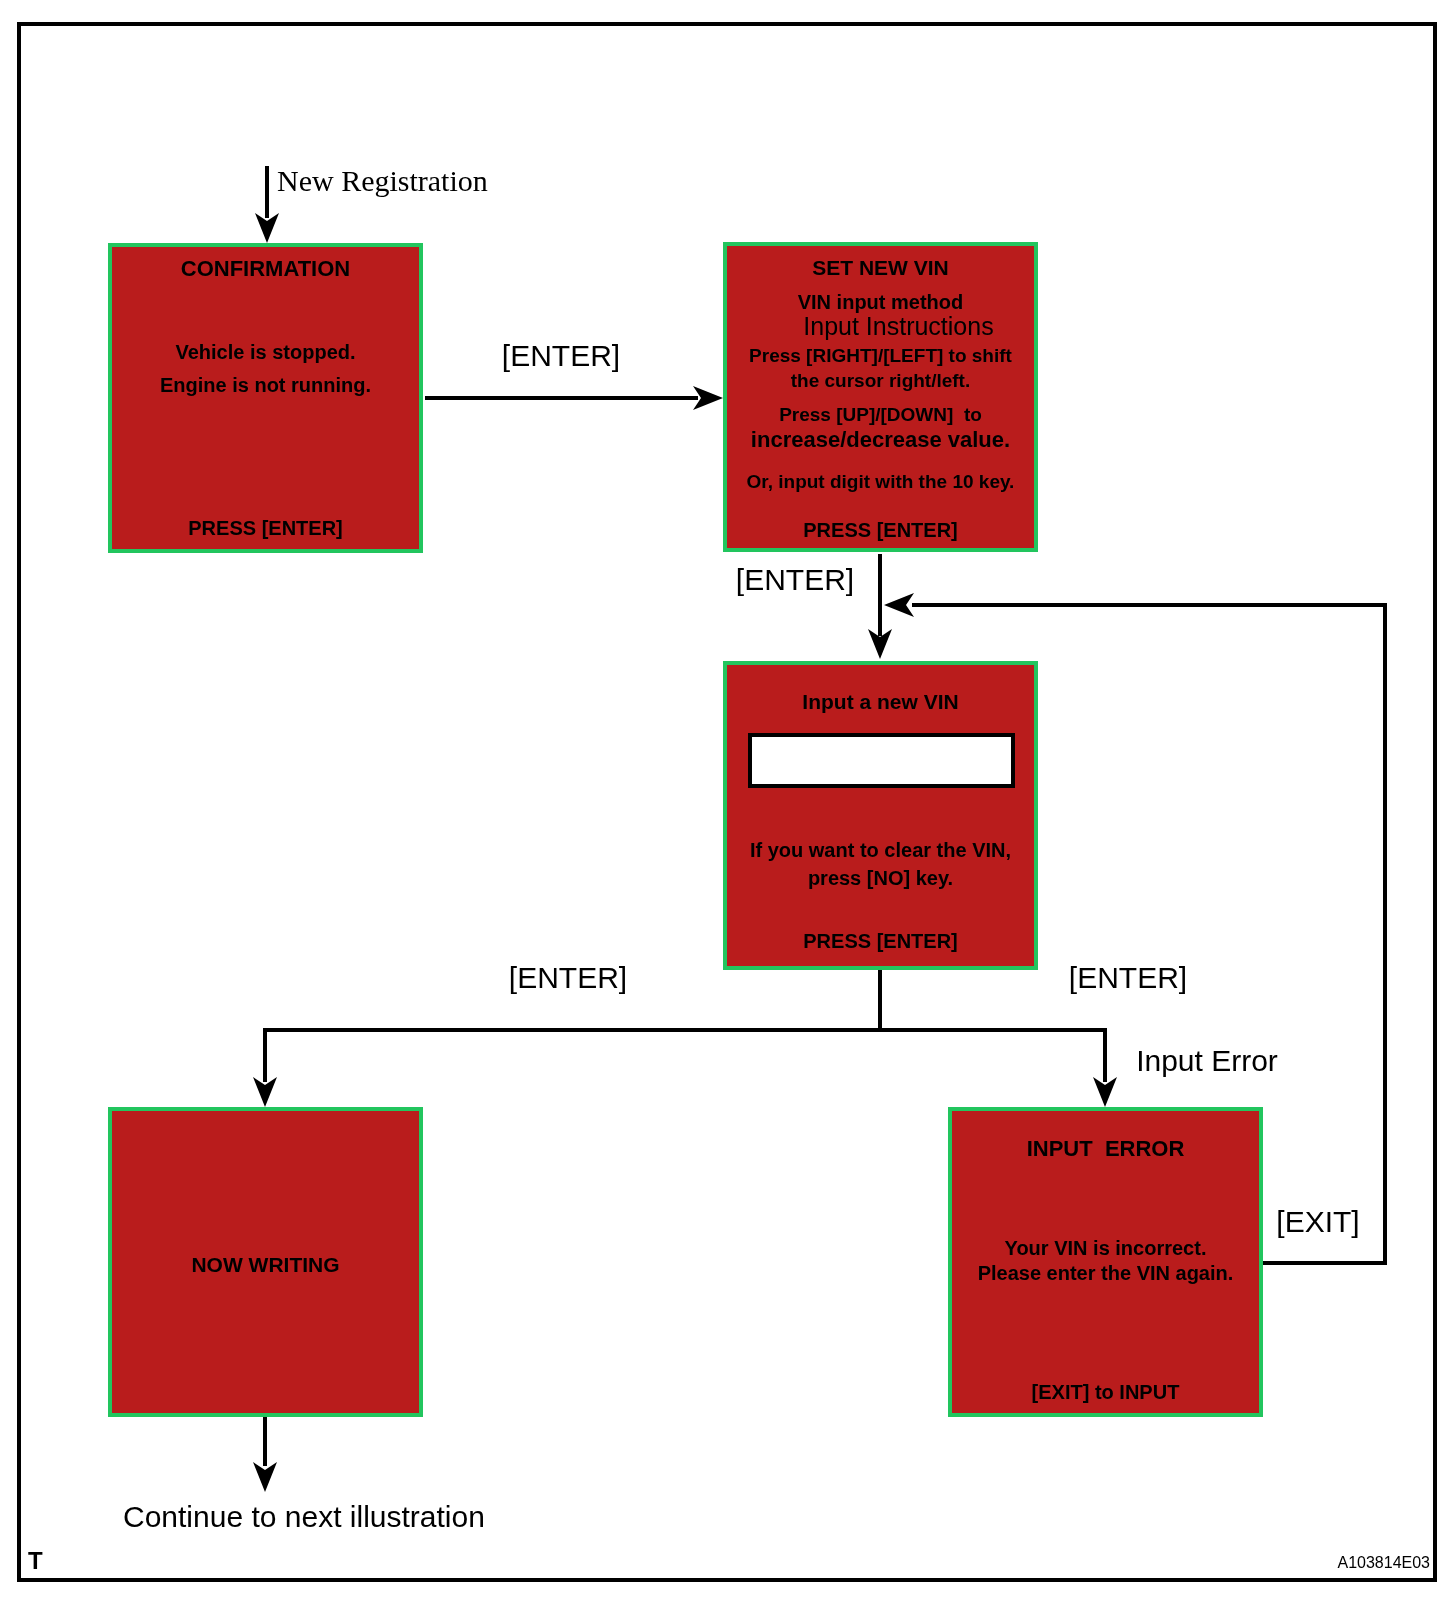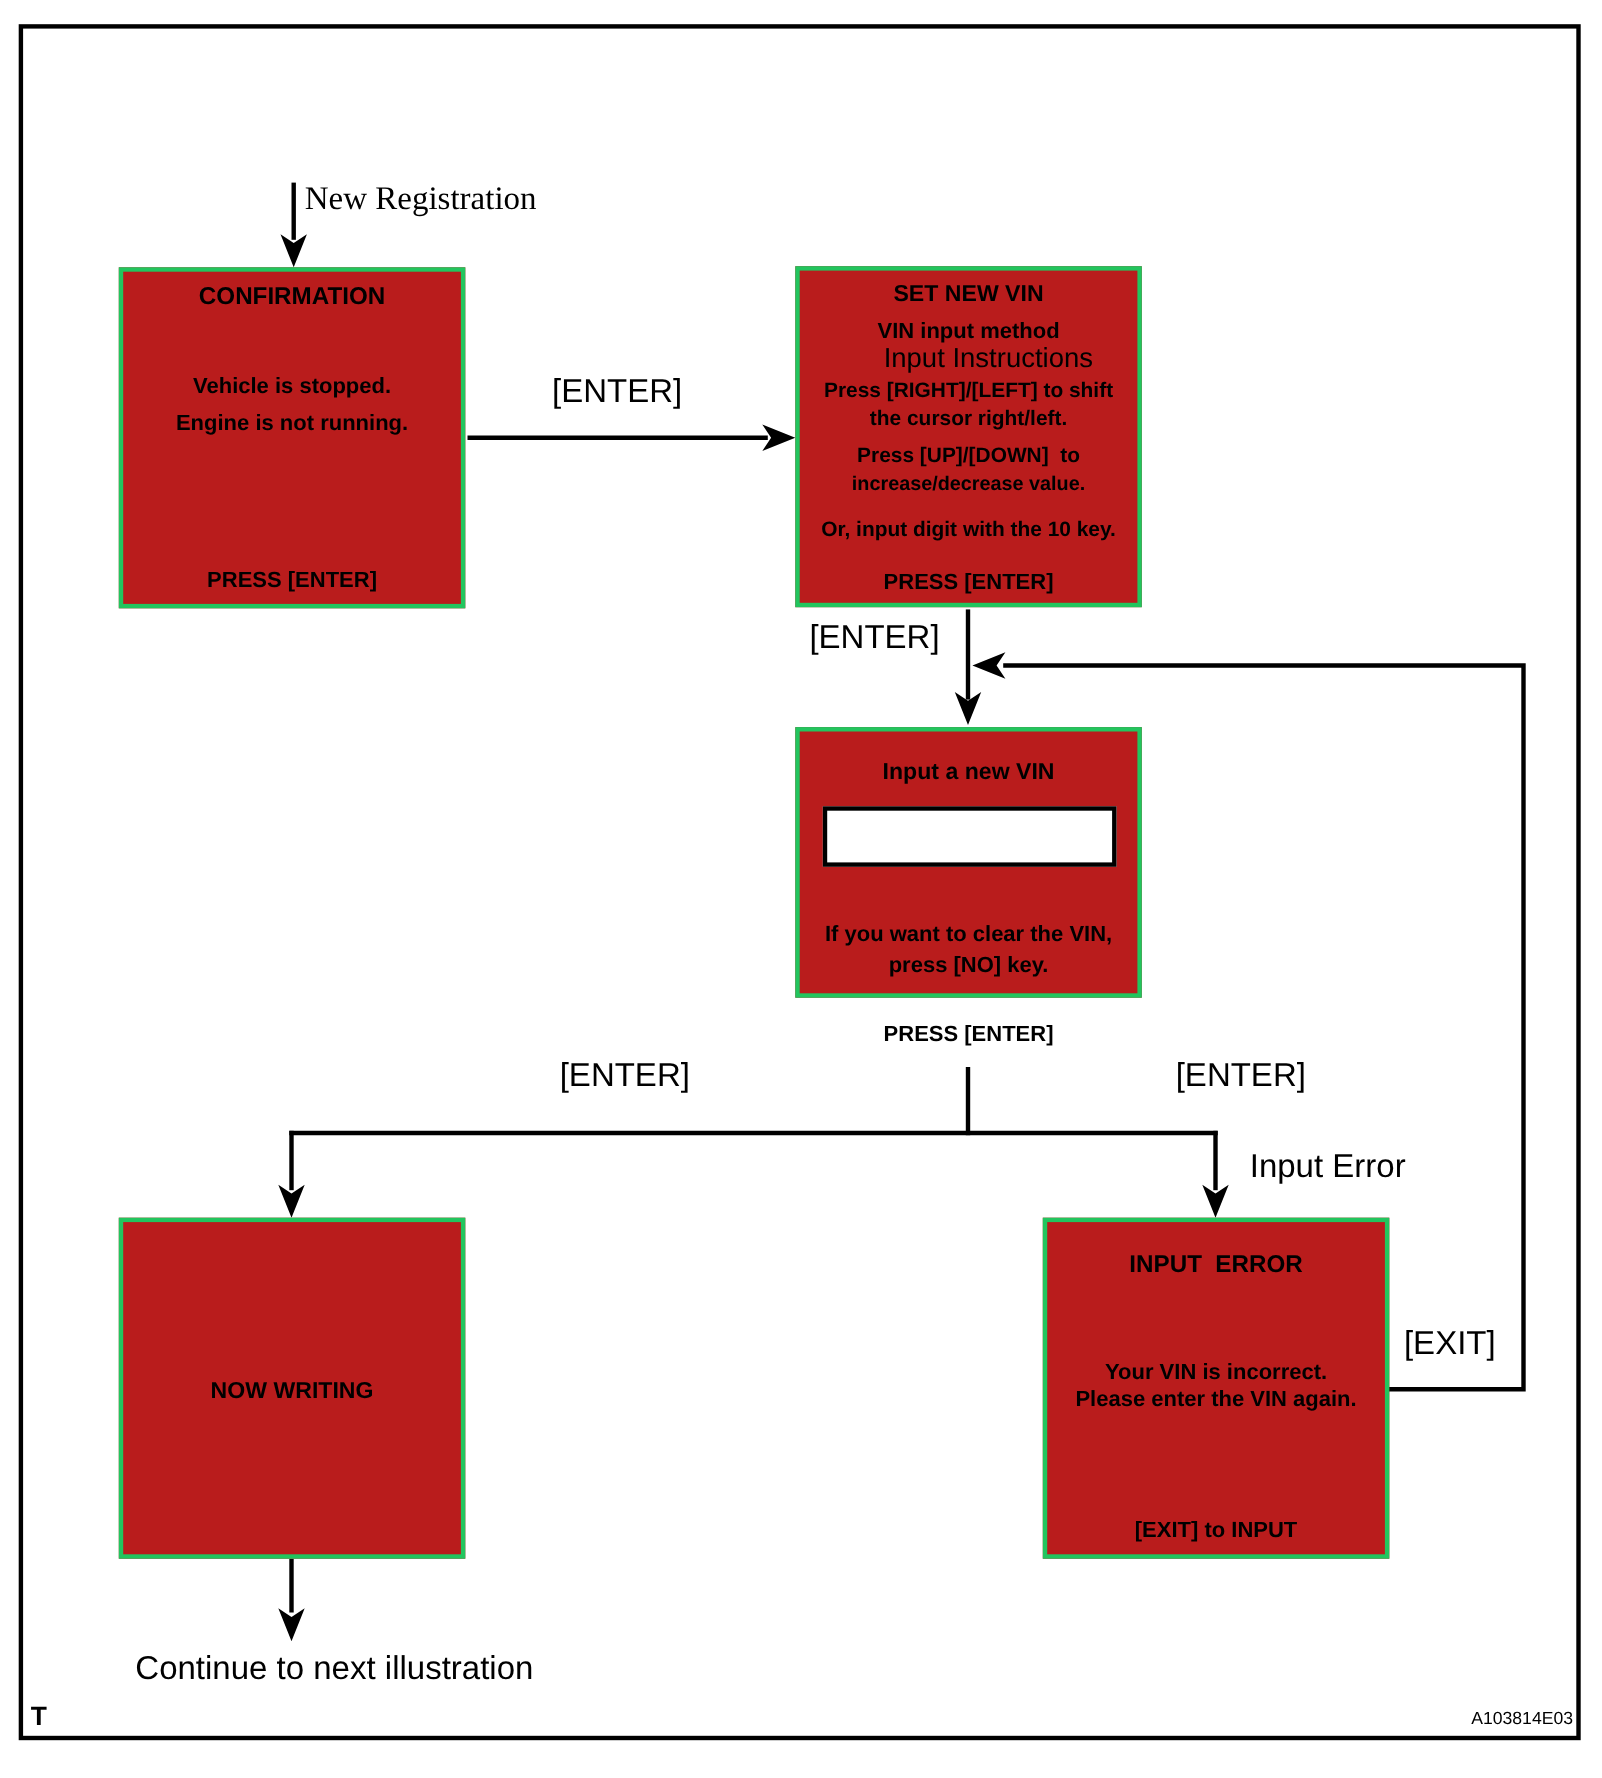--- a/index.html
+++ b/index.html
@@ -105,26 +105,26 @@
     <div class="bline press t" style="top:281px;">PRESS [ENTER]</div>
   </div>
 
   <div class="box" style="left:723px; top:242px; width:315px; height:310px;">
     <div class="bline box-title t" style="top:22px; font-size:21px;">SET NEW VIN</div>
     <div class="bline t" style="top:36px;margin-top:20px;">VIN input method</div>
     <div class="bline box-heading t" style="top:80px;">Input Instructions</div>
     <div class="bline t" style="top:110px; font-size:19px;">Press [RIGHT]/[LEFT] to shift</div>
     <div class="bline t" style="top:135px; font-size:19px;">the cursor right/left.</div>
     <div class="bline t" style="top:169px; font-size:19px;">Press [UP]/[DOWN]  to</div>
-    <div class="bline t" style="top:194px; font-size:18px;">increase/decrease value.</div>
+    <div class="bline t" style="top:194px; font-size:22px;">increase/decrease value.</div>
     <div class="bline t" style="top:236px; font-size:19px;">Or, input digit with the 10 key.</div>
     <div class="bline press t" style="top:284px;">PRESS [ENTER]</div>
   </div>
 
-  <div class="box" style="left:723px; top:661px; width:315px; height:246px;">
+  <div class="box" style="left:723px; top:661px; width:315px; height:309px;">
     <div class="bline box-title t" style="top:37px; font-size:21px;">Input a new VIN</div>
     <div class="vin-field t" style="left:21px; top:68px;"></div>
     <div class="bline t" style="top:185px;">If you want to clear the VIN,</div>
     <div class="bline t" style="top:213px;">press [NO] key.</div>
     <div class="bline press t" style="top:276px;">PRESS [ENTER]</div>
   </div>
 
   <div class="box" style="left:108px; top:1107px; width:315px; height:310px;">
     <div class="bline box-title t" style="top:154px; font-size:21px;">NOW WRITING</div>
   </div>

